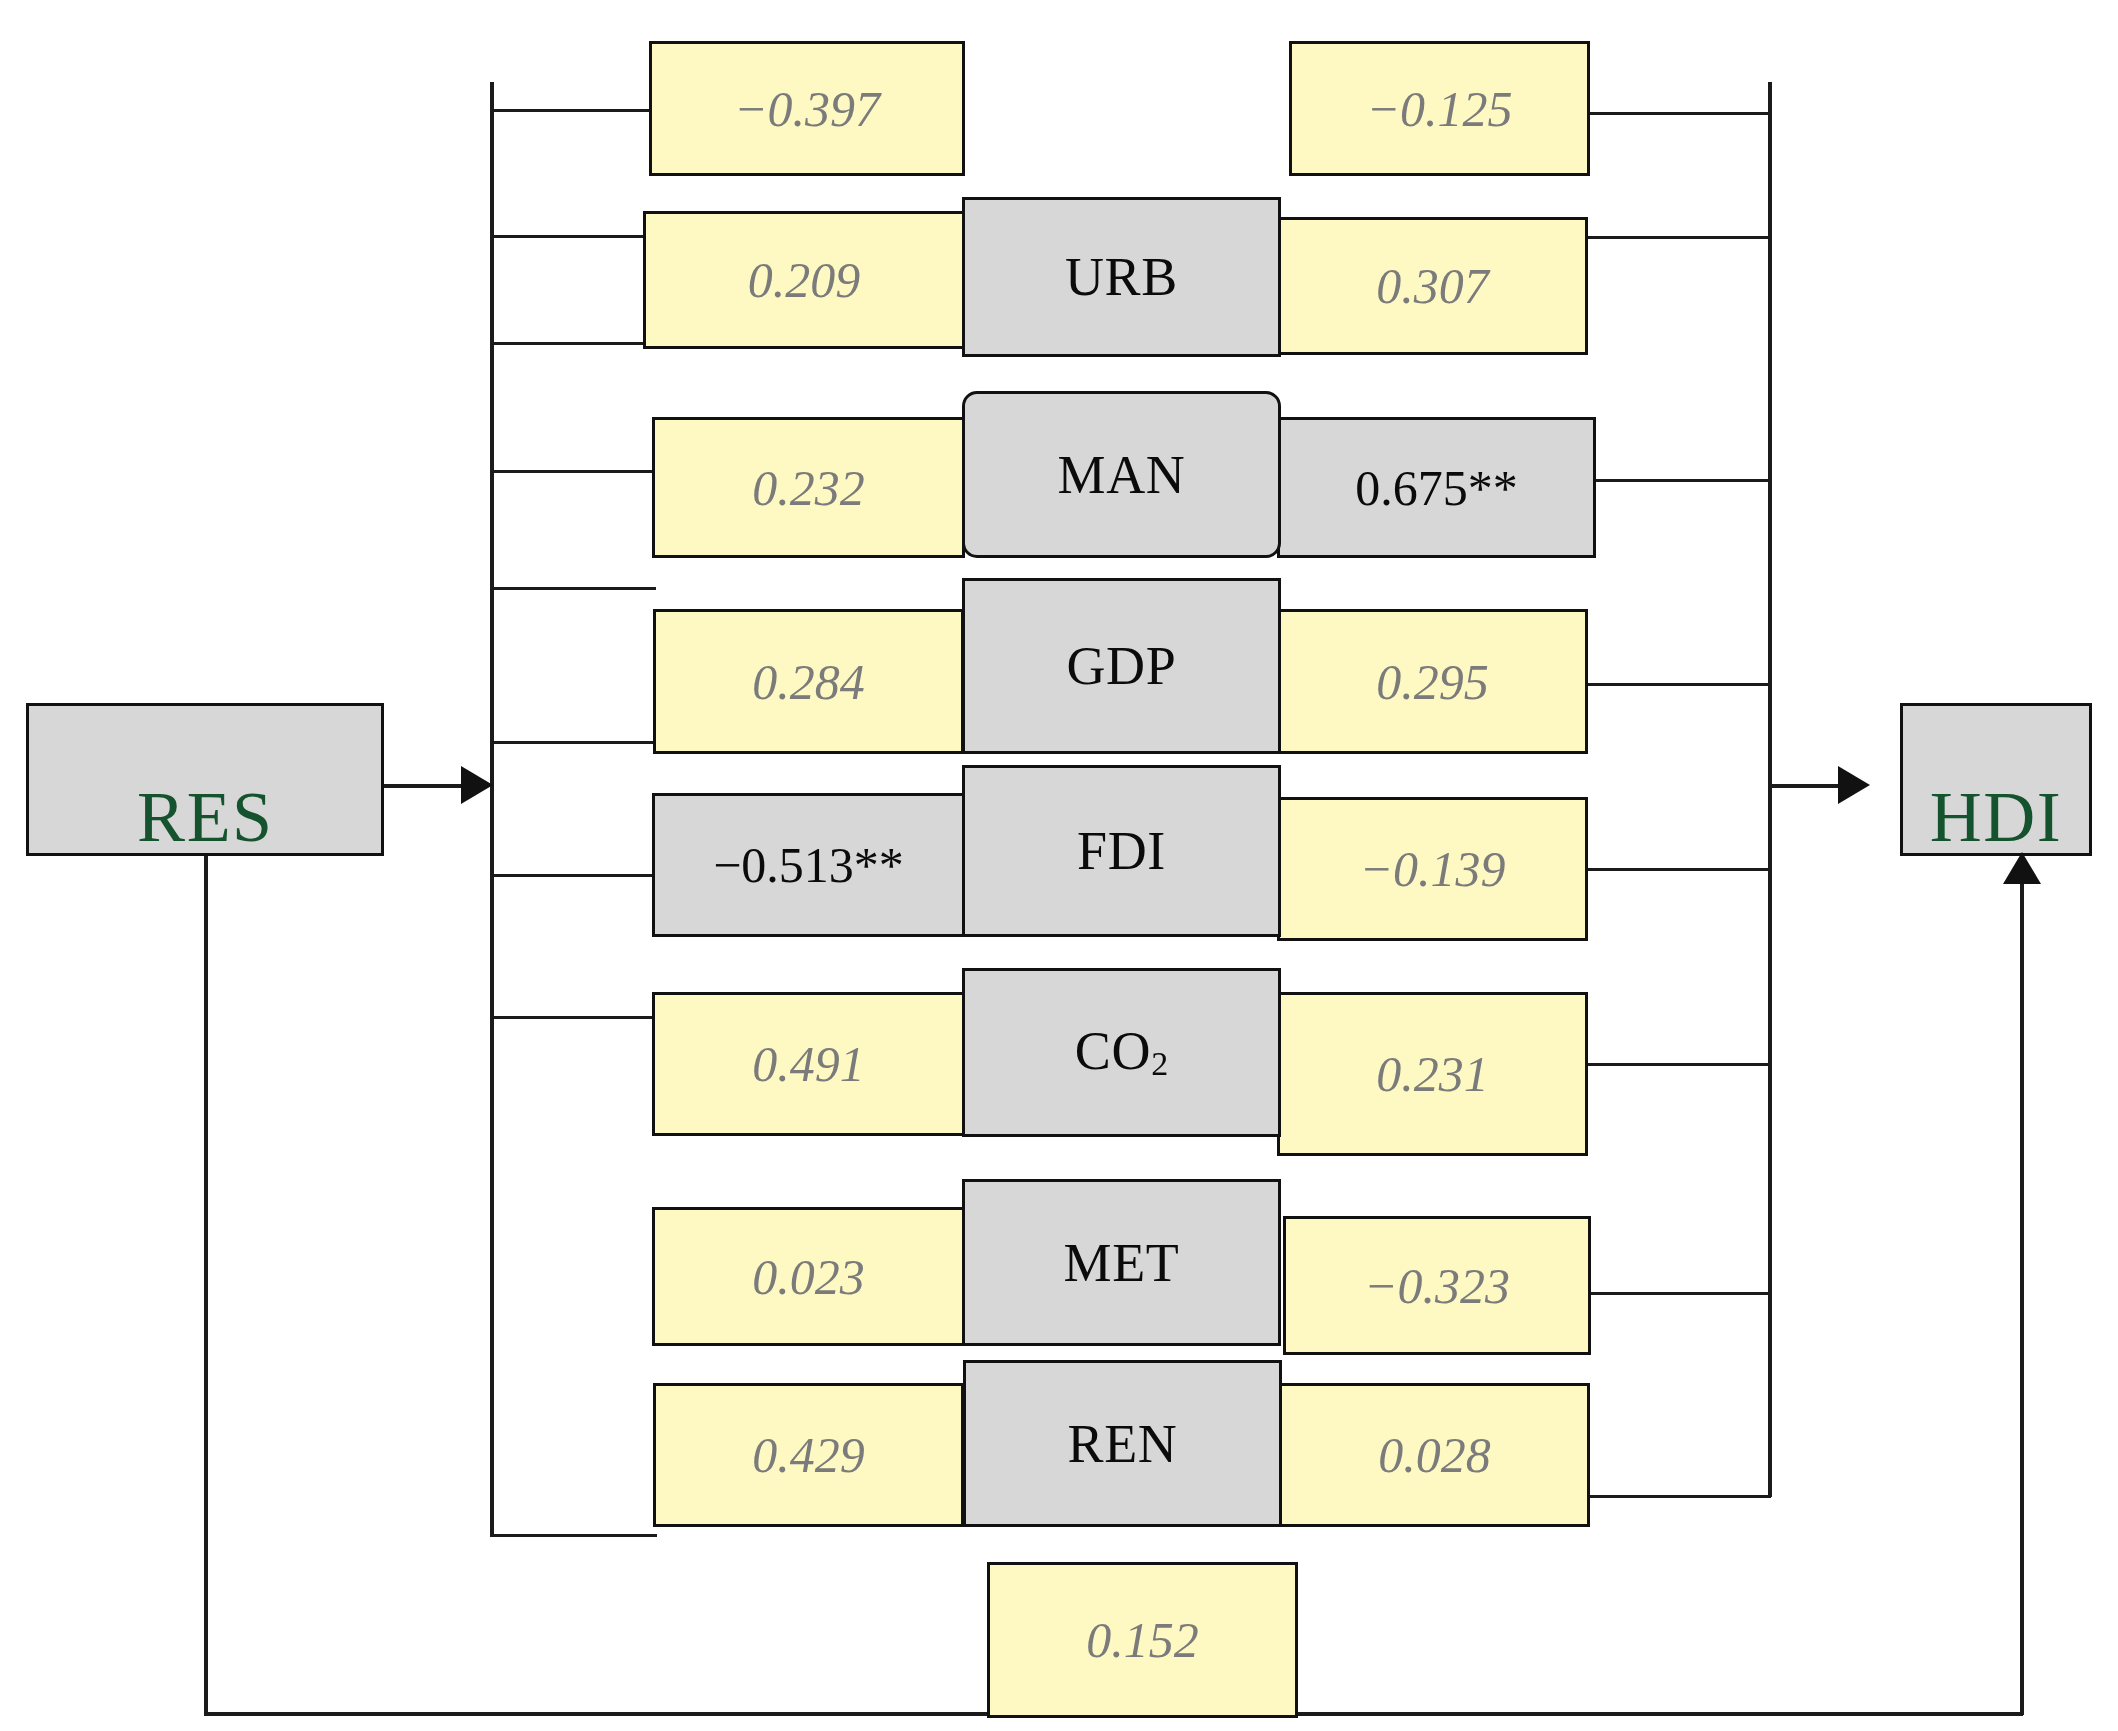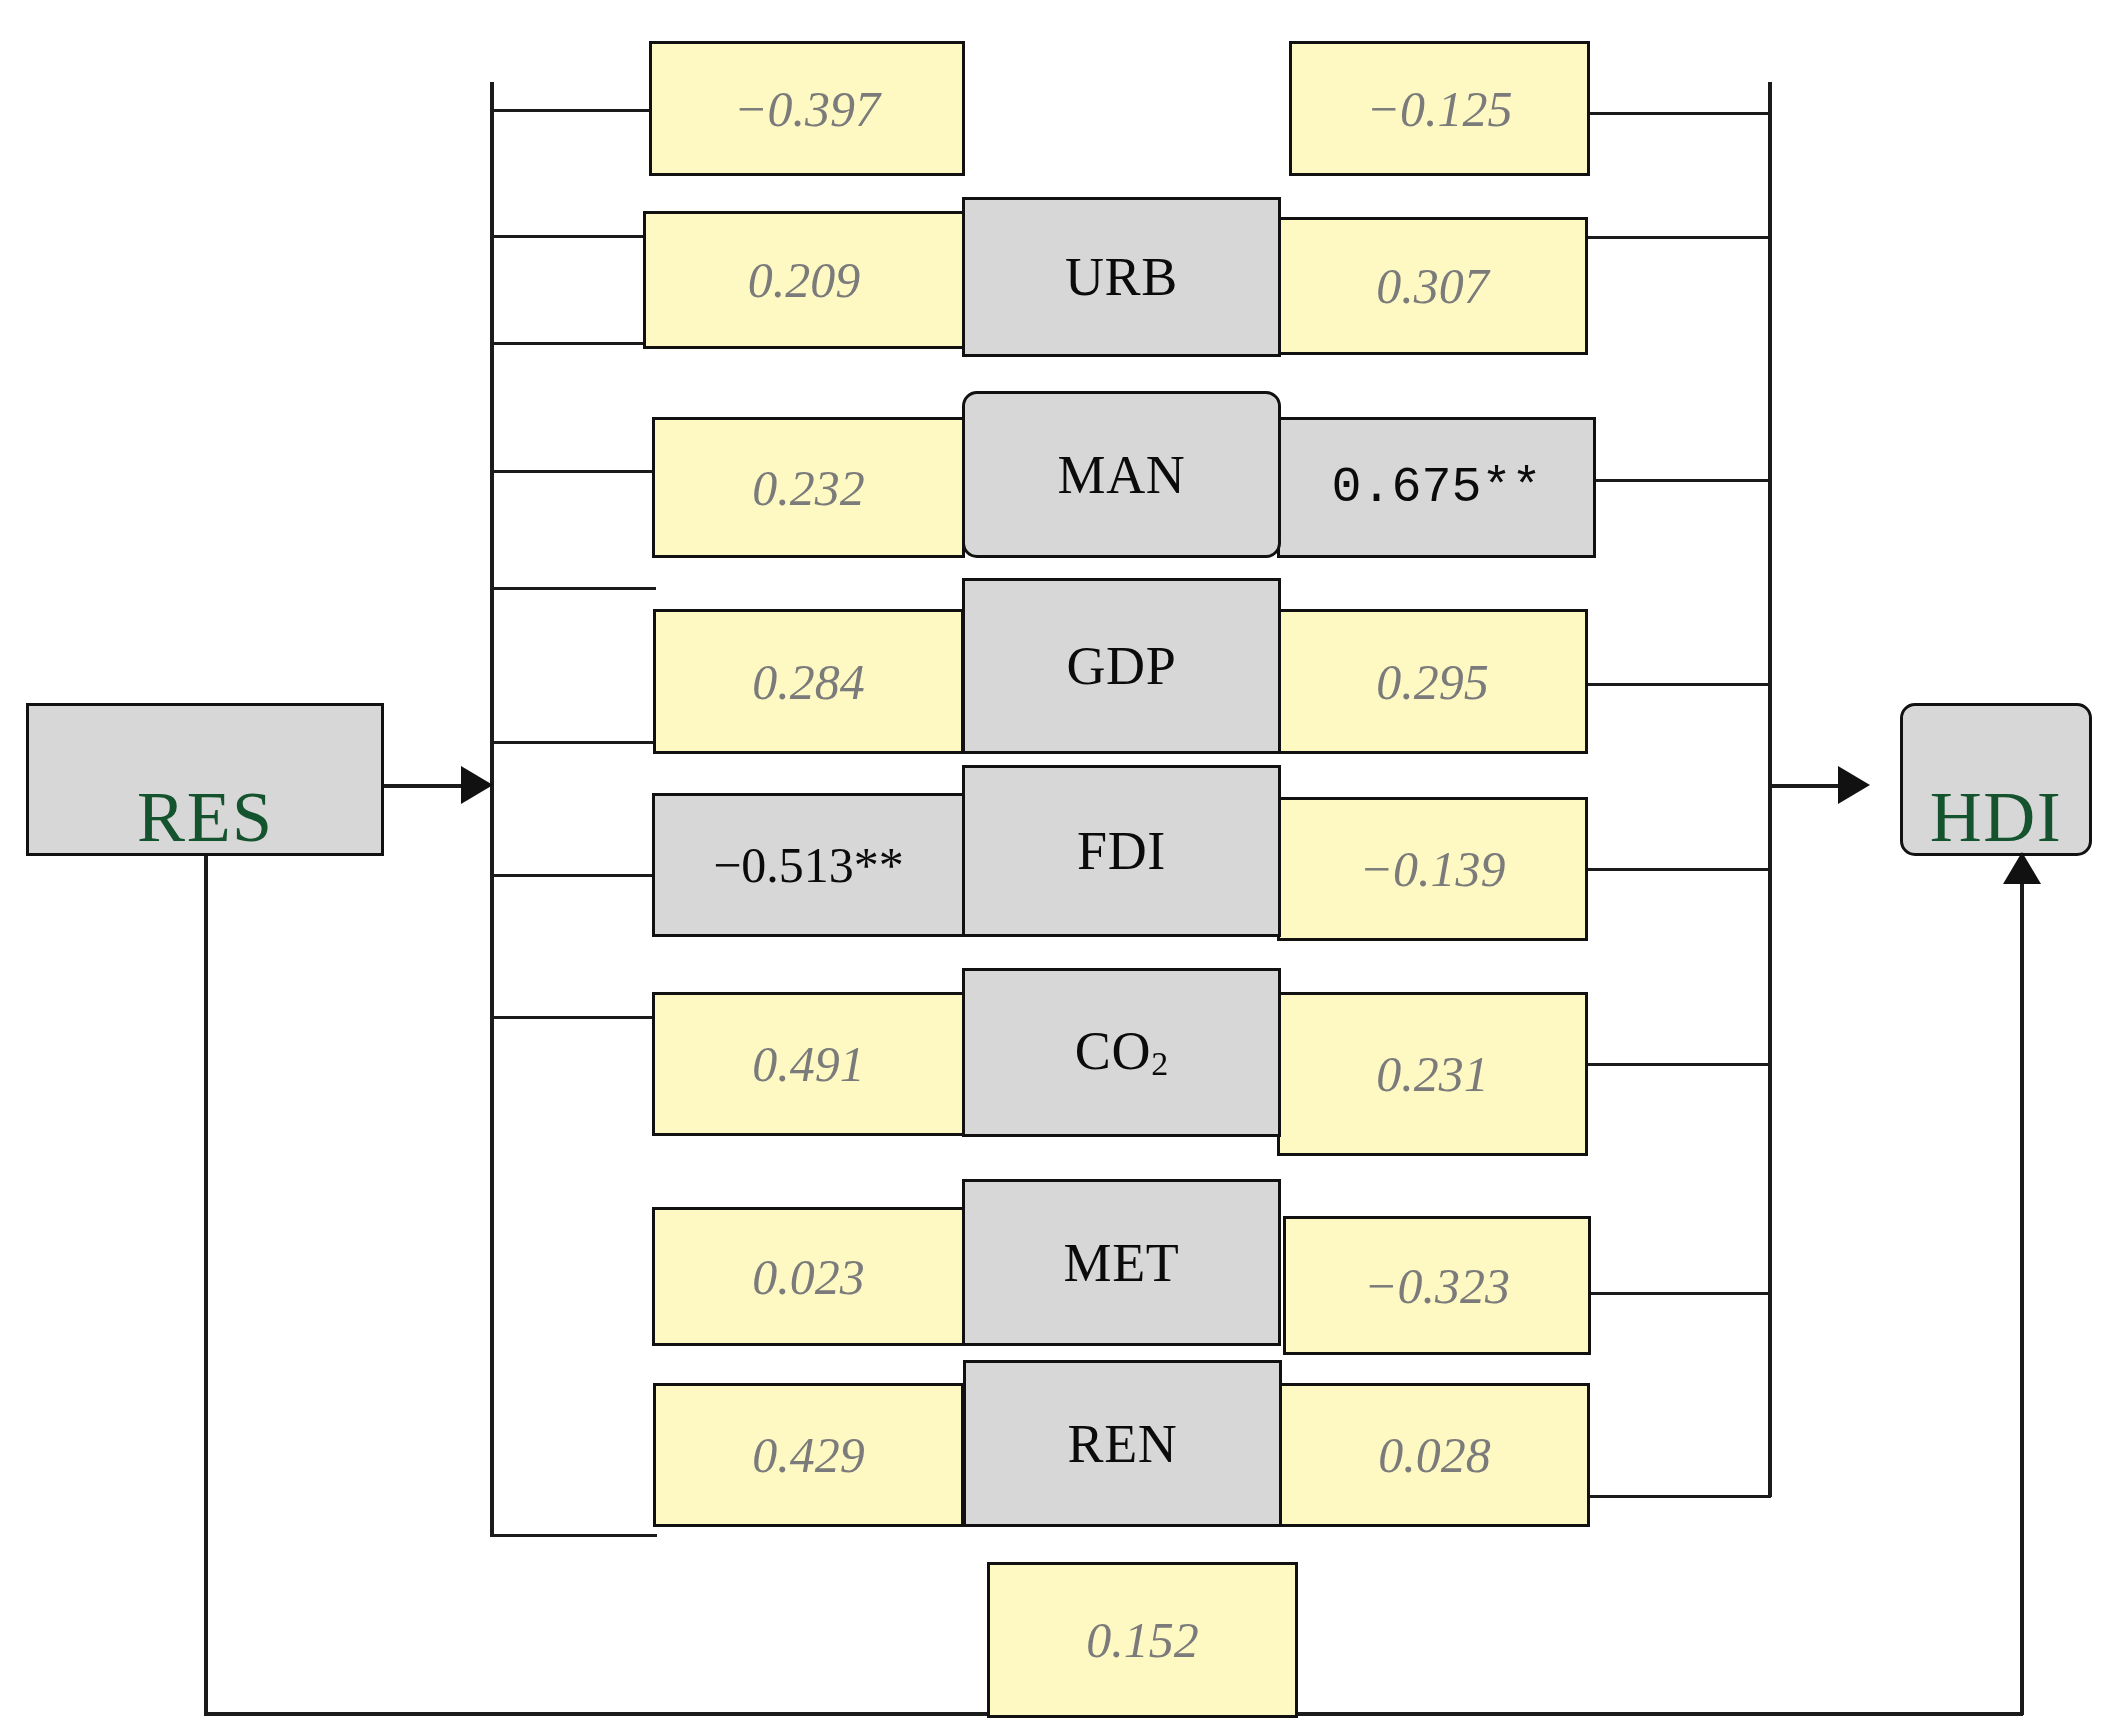--- a/index.html
+++ b/index.html
@@ -130,21 +130,21 @@
 
   <div class="vline thick" style="left:204px; top:856px; height:859px;"></div>
   <div class="hline thick" style="left:204px; top:1712px; width:1819px;"></div>
   <div class="vline thick" style="left:2020px; top:881px; height:834px;"></div>
   <div class="arrow-up" style="left:2003px; top:852px;"></div>
 
   <div class="box shaded endpoint" style="left:26.4px; top:703px; width:358px; height:153px;">
     <span>RES</span>
   </div>
 
-  <div class="box shaded endpoint" style="left:1900px; top:703px; width:192px; height:153px;border-radius:15px;">
+  <div class="box shaded endpoint" style="left:1900px; top:703px; width:192px; height:153px;">
     <span>HDI</span>
   </div>
 
   <div class="box coef" style="left:649px; top:41px; width:316px; height:135px;">
     <span>−0.397</span>
   </div>
   <div class="box coef" style="left:1289px; top:41px; width:301px; height:135px;">
     <span>−0.125</span>
   </div>
 
@@ -157,21 +157,21 @@
   <div class="box coef" style="left:1277px; top:217px; width:311px; height:138px;">
     <span>0.307</span>
   </div>
 
   <div class="box coef" style="left:652px; top:417px; width:313px; height:141px;">
     <span>0.232</span>
   </div>
   <div class="box shaded mediator" style="left:962px; top:391px; width:319px; height:167px;border-radius:15px;">
     <span>MAN</span>
   </div>
-  <div class="box shaded coef sig" style="left:1277px; top:417px; width:319px; height:141px;font-family:Liberation Mono, monospace;">
+  <div class="box shaded coef sig" style="left:1277px; top:417px; width:319px; height:141px;">
     <span>0.675**</span>
   </div>
 
   <div class="box coef" style="left:653px; top:609px; width:311px; height:145px;">
     <span>0.284</span>
   </div>
   <div class="box shaded mediator" style="left:962px; top:578px; width:319px; height:176px;">
     <span>GDP</span>
   </div>
   <div class="box coef" style="left:1277px; top:609px; width:311px; height:145px;">

